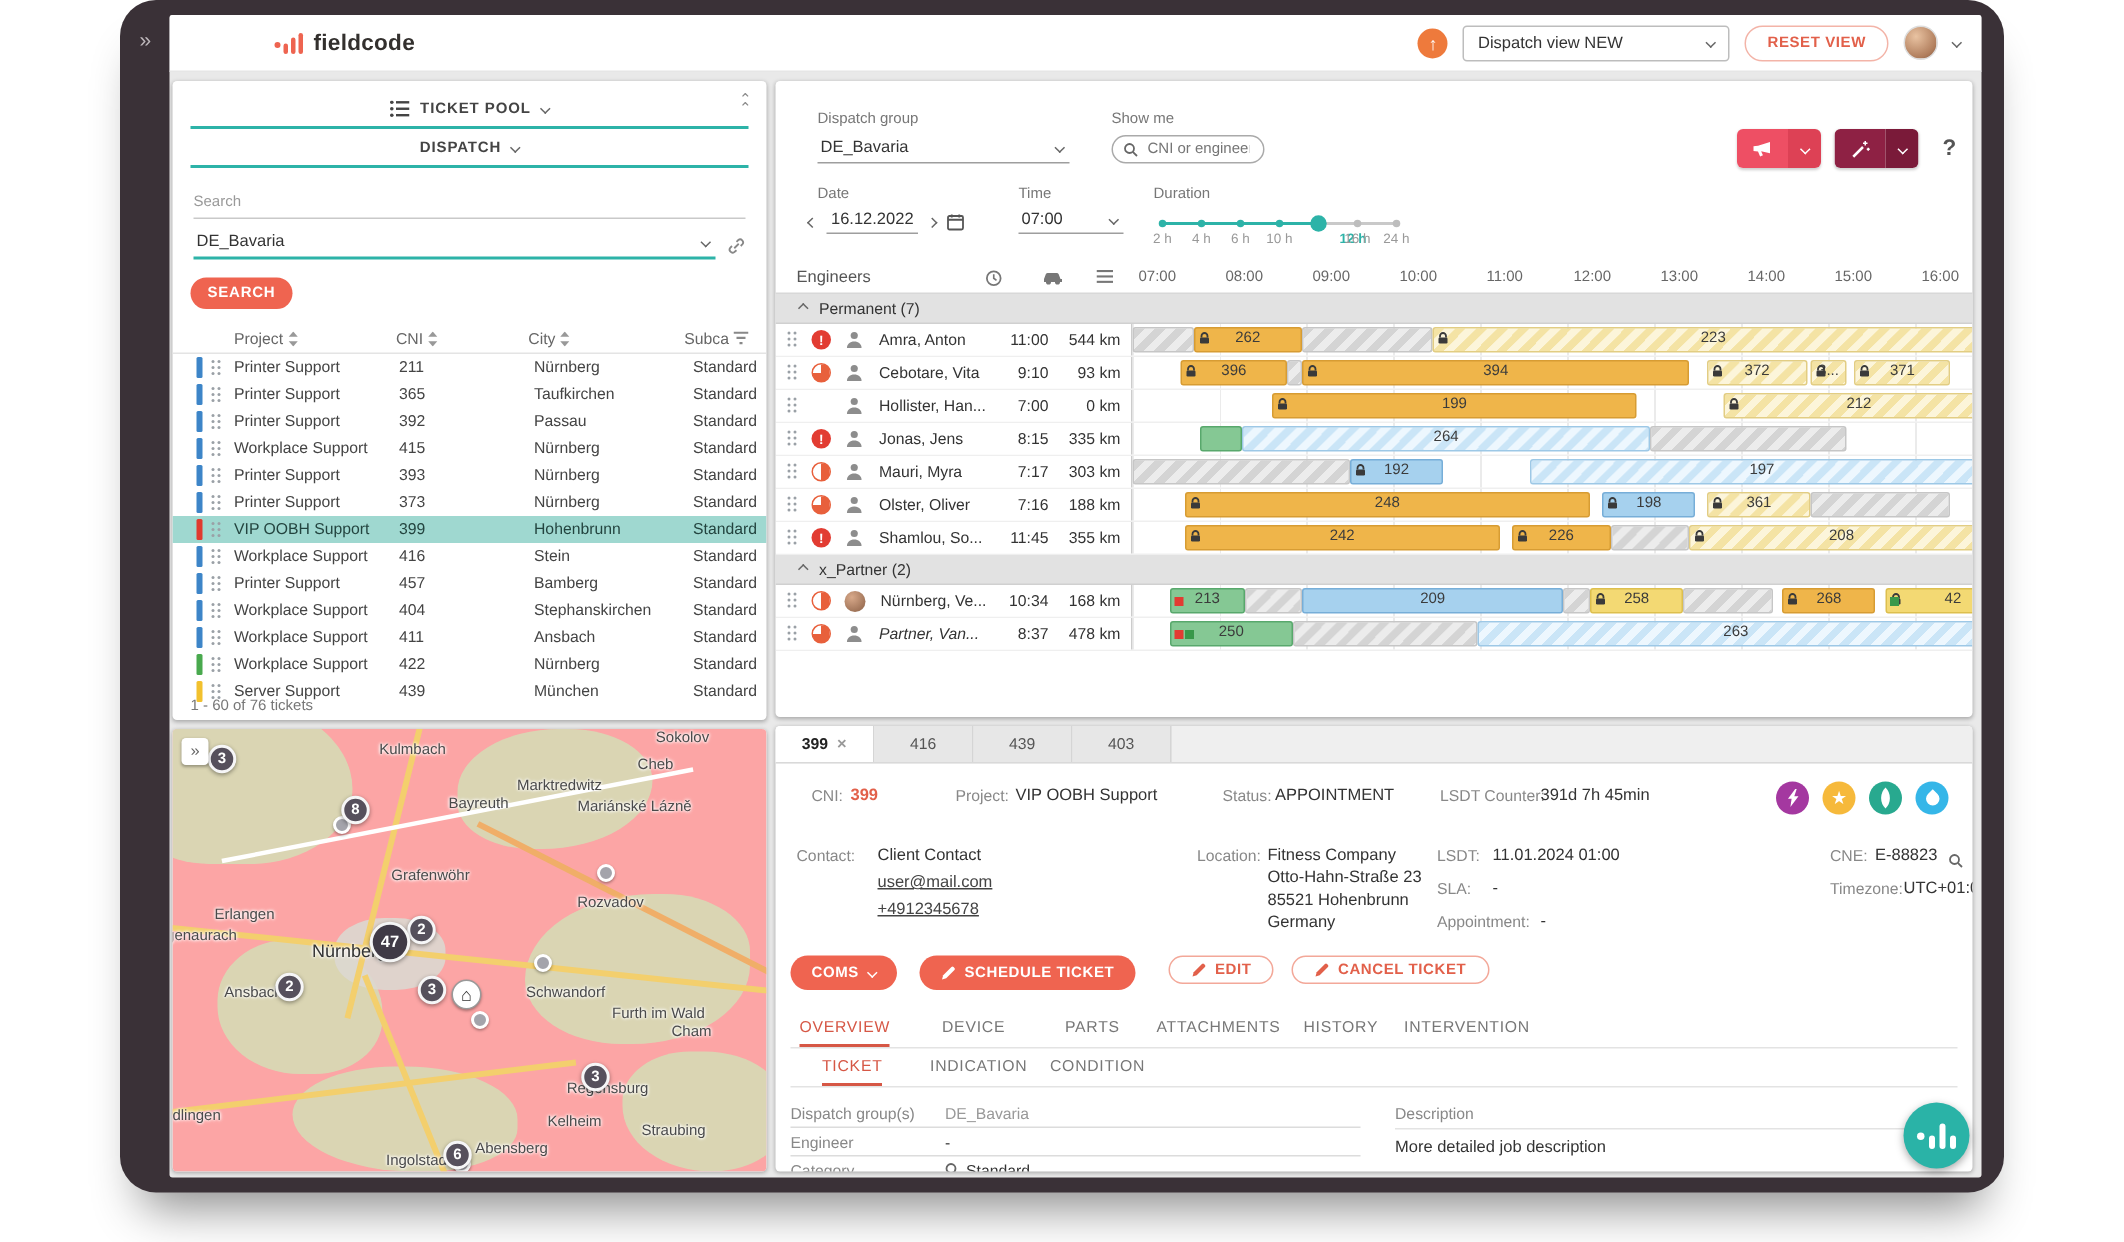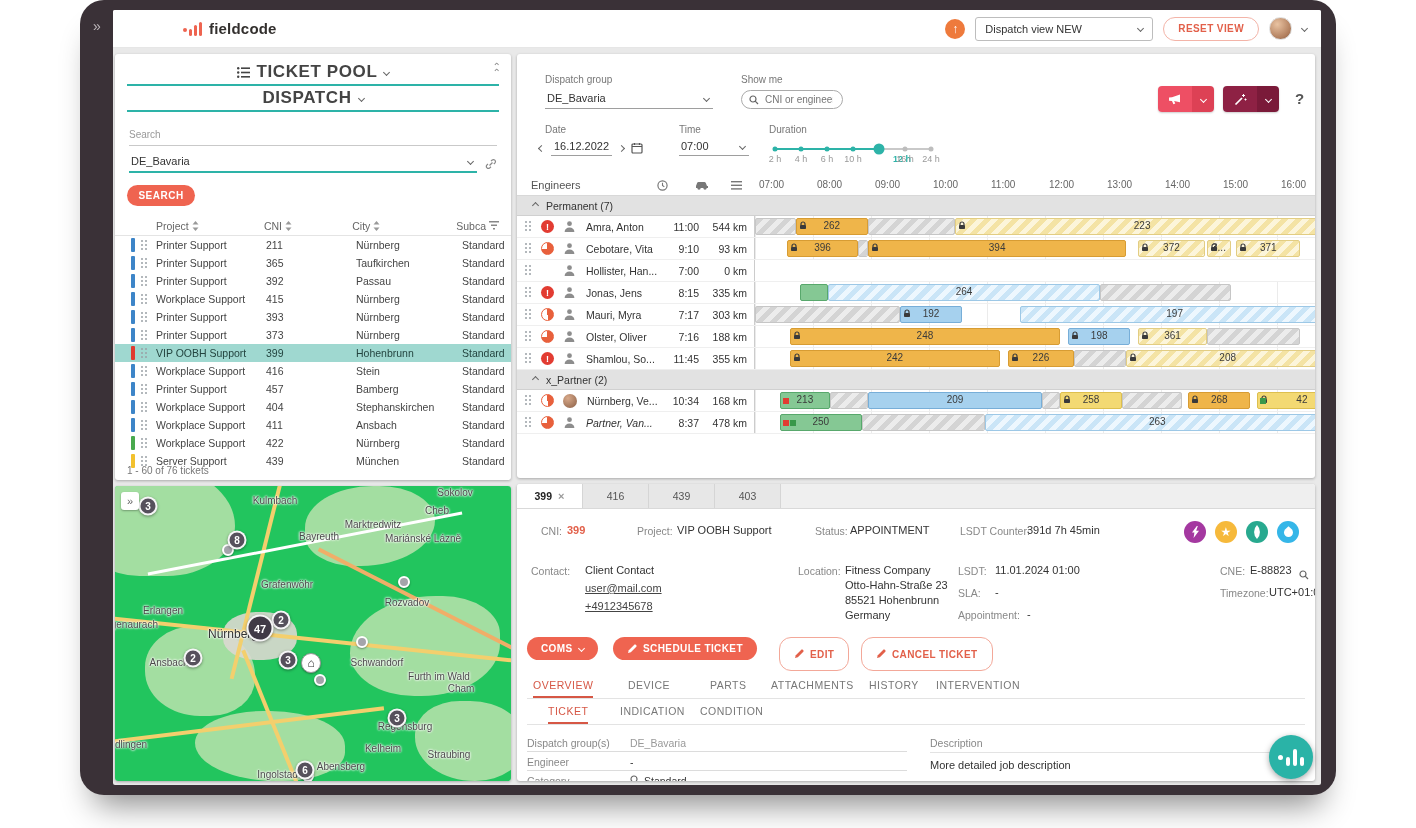--- a/index.html
+++ b/index.html
@@ -31,21 +31,21 @@
 
   
   .content{position:absolute;top:38px;left:0;right:0;bottom:0}
   .panel{position:absolute;background:#fff;border-radius:3px;box-shadow:0 1px 3px rgba(0,0,0,.28);overflow:hidden}
   .panel-tickets{left:2px;top:6px;width:396px;height:426px}
   .panel-map{left:2px;top:438px;width:396px;height:295px}
   .panel-gantt{left:404px;top:6px;width:798px;height:424px}
   .panel-detail{left:404px;top:436px;width:798px;height:297px}
 
   
-  .tp-row1,.tp-row2{display:flex;align-items:center;justify-content:center;gap:7px;height:24px;font-size:17px;font-weight:bold;color:#444;letter-spacing:.6px;cursor:pointer}
+  .tp-row1,.tp-row2{display:flex;align-items:center;justify-content:center;gap:7px;height:24px;font-size:10px;font-weight:bold;color:#444;letter-spacing:.6px;cursor:pointer}
   .tp-row1{margin-top:6px}
   .teal-line{height:2px;background:#2db3a8;margin:0 12px}
   .tp-collapse{position:absolute;right:10px;top:10px;color:#888;cursor:pointer;line-height:6px;font-size:10px;text-align:center}
   .search-field{margin:12px 14px 0}
   .search-field label{font-size:10px;color:#999}
   .u-line{height:1px;background:#c9c9c9;margin-top:3px}
   .group-row{display:flex;align-items:center;margin:9px 14px 0;position:relative}
   .group-field{flex:1;display:flex;align-items:center;justify-content:space-between;font-size:11px;color:#333;border-bottom:2px solid #2db3a8;padding:0 4px 4px 2px;cursor:pointer}
   .link-icon{margin-left:8px;cursor:pointer;display:inline-flex}
   .search-btn{margin:12px 0 0 12px;width:68px;height:21px;border:none;border-radius:11px;background:#ef6450;color:#fff;font-size:10px;font-weight:bold;letter-spacing:.5px;cursor:pointer;font-family:inherit}
@@ -57,21 +57,21 @@
   .trow.sel{background:#9fd8d0;color:#23443f}
   .cbar{width:4px;height:14px;border-radius:1px;flex:none}
   .dots{width:7px;height:11px;position:relative;display:inline-block;flex:none;margin:0 8px 0 6px;cursor:grab}
   .dots::before{content:"";position:absolute;width:2px;height:2px;border-radius:50%;background:#9aa0a6;box-shadow:0 4px 0 #9aa0a6,0 8px 0 #9aa0a6,4px 0 0 #9aa0a6,4px 4px 0 #9aa0a6,4px 8px 0 #9aa0a6}
   .tc1{width:110px;overflow:hidden;white-space:nowrap}
   .tc2{width:90px}.tc3{width:106px;overflow:hidden;white-space:nowrap}
   .tc4{flex:1}
   .tp-footer{position:absolute;bottom:4px;left:12px;font-size:10px;color:#777}
 
   
-  .map-canvas{position:absolute;inset:0;background:#22c55e;overflow:hidden}
+  .map-canvas{position:absolute;inset:0;background:#fca5a5;overflow:hidden}
   .patch{position:absolute;background:#cfe6b8;opacity:.75}
   .urban{position:absolute;background:#dcd8d0;opacity:.9}
   .road{position:absolute}
   .map-city{position:absolute;transform:translate(-50%,-50%);font-size:10px;color:#4a4a4a;white-space:nowrap;text-shadow:0 0 2px #fff,0 0 3px #fff,0 0 2px #fff}
   .map-city.big{font-size:12px;color:#333}
   .mcluster{position:absolute;width:19px;height:19px;border-radius:50%;background:#56505c;border:2px solid rgba(255,255,255,.95);box-shadow:0 1px 3px rgba(0,0,0,.4);color:#fff;font-size:10px;font-weight:bold;display:flex;align-items:center;justify-content:center;transform:translate(-50%,-50%);cursor:pointer}
   .mcluster.big{width:27px;height:27px;background:#403a46;font-size:11px}
   .mpin{position:absolute;width:12px;height:12px;border-radius:50%;background:#a4a4ab;border:2px solid #fff;box-shadow:0 1px 2px rgba(0,0,0,.35);transform:translate(-50%,-50%);cursor:pointer}
   .mhome{position:absolute;width:20px;height:20px;border-radius:50%;background:#fff;border:1px solid #999;box-shadow:0 1px 2px rgba(0,0,0,.35);color:#333;font-size:12px;display:flex;align-items:center;justify-content:center;transform:translate(-50%,-50%);cursor:pointer}
   .map-collapse{position:absolute;left:6px;top:6px;width:18px;height:18px;background:#fff;border-radius:3px;box-shadow:0 1px 2px rgba(0,0,0,.3);color:#666;font-size:11px;display:flex;align-items:center;justify-content:center;cursor:pointer;z-index:4}
@@ -147,21 +147,21 @@
   .val.link{text-decoration:underline;color:#444;cursor:pointer}
   .badges{position:absolute;right:16px;top:12px;display:flex;gap:9px}
   .badge{width:22px;height:22px;border-radius:50%;display:flex;align-items:center;justify-content:center;color:#fff;cursor:pointer}
   .badge.purple{background:#a438a0}
   .badge.gold{background:#f6b93b;font-size:12px}
   .badge.tealg{background:#28a98f}
   .badge.bluew{background:#35b6e8}
   .leaf-shape{width:10px;height:10px;background:#fff;border-radius:0 100% 0 100%;transform:rotate(45deg)}
   .drop-shape{width:9px;height:9px;background:#fff;border-radius:0 50% 50% 50%;transform:rotate(45deg)}
   .btn-fill{position:absolute;height:23px;border:none;border-radius:12px;background:#ef6450;color:#fff;font-size:10px;font-weight:bold;letter-spacing:.4px;display:inline-flex;align-items:center;justify-content:center;gap:6px;padding:0 14px;cursor:pointer;font-family:inherit}
-  .btn-line{position:absolute;height:34px;border:1px solid #f3a899;border-radius:12px;background:#fff;color:#e2604a;font-size:10px;font-weight:bold;letter-spacing:.4px;display:inline-flex;align-items:center;justify-content:center;gap:6px;padding:0 14px;cursor:pointer;font-family:inherit}
+  .btn-line{position:absolute;height:19px;border:1px solid #f3a899;border-radius:12px;background:#fff;color:#e2604a;font-size:10px;font-weight:bold;letter-spacing:.4px;display:inline-flex;align-items:center;justify-content:center;gap:6px;padding:0 14px;cursor:pointer;font-family:inherit}
   .mtab{position:absolute;font-size:10.5px;color:#777;letter-spacing:.5px;cursor:pointer;padding-bottom:5px}
   .mtab.active{color:#d65745;border-bottom:2px solid #d65745}
   .hrule{position:absolute;left:10px;right:10px;height:1px;background:#e3e3e3}
   .fieldrow{position:absolute;height:17px;border-bottom:1px solid #dcdcdc;display:flex;align-items:center}
   .fieldrow .fl{width:103px;font-size:10.5px;color:#888;flex:none}
   .fieldrow .fv{font-size:10.5px;color:#333;display:inline-flex;align-items:center;gap:4px}
   .fieldrow .fv.mut{color:#999}
   .chat-fab{position:absolute;right:8px;bottom:6px;width:44px;height:44px;border-radius:50%;background:#2ab3a7;box-shadow:0 2px 6px rgba(0,0,0,.35);display:flex;align-items:flex-end;justify-content:center;gap:3px;padding-bottom:13px;cursor:pointer;z-index:20}
   .chat-fab .cb{width:4px;border-radius:2px;background:#fff}
   .cb.c1{height:9px}.cb.c2{height:17px}.cb.c3{height:9px}
@@ -627,20 +627,36 @@
                 <span class="person">
                   <svg width="13" height="13" viewBox="0 0 12 12">
                     <circle cx="6" cy="3.4" r="2.2" fill="#8d8d8d"></circle>
                     <path d="M1.5 11c0-2.5 2-4 4.5-4s4.5 1.5 4.5 4z" fill="#8d8d8d"></path>
                   </svg>
                 </span>
                 <span class="ename">Hollister, Han...</span>
                 <span class="etime">7:00</span>
                 <span class="ekm">0 km</span>
               </div>
+              <div class="g-tl">
+                <div class="bar orange" style="left: 92.8px; width: 243.6px;">
+                  <span class="lock"><svg width="8" height="9" viewBox="0 0 8 9">
+                      <path d="M2 4V3a2 2 0 0 1 4 0v1" fill="none" stroke="#3a3a3a" stroke-width="1.2"></path>
+                      <rect x="1" y="4" width="6" height="4" rx="0.8" fill="#3a3a3a"></rect>
+                    </svg></span>
+                  <span class="blabel">199</span>
+                </div>
+                <div class="bar yellowhatch" style="left: 394.4px; width: 179.8px;">
+                  <span class="lock"><svg width="8" height="9" viewBox="0 0 8 9">
+                      <path d="M2 4V3a2 2 0 0 1 4 0v1" fill="none" stroke="#3a3a3a" stroke-width="1.2"></path>
+                      <rect x="1" y="4" width="6" height="4" rx="0.8" fill="#3a3a3a"></rect>
+                    </svg></span>
+                  <span class="blabel">212</span>
+                </div>
+              </div>
             </div>
             <div class="g-row">
               <div class="g-name">
                 <span class="dots"></span>
                 <span class="status alert">!</span>
                 <span class="person">
                   <svg width="13" height="13" viewBox="0 0 12 12">
                     <circle cx="6" cy="3.4" r="2.2" fill="#8d8d8d"></circle>
                     <path d="M1.5 11c0-2.5 2-4 4.5-4s4.5 1.5 4.5 4z" fill="#8d8d8d"></path>
                   </svg>

